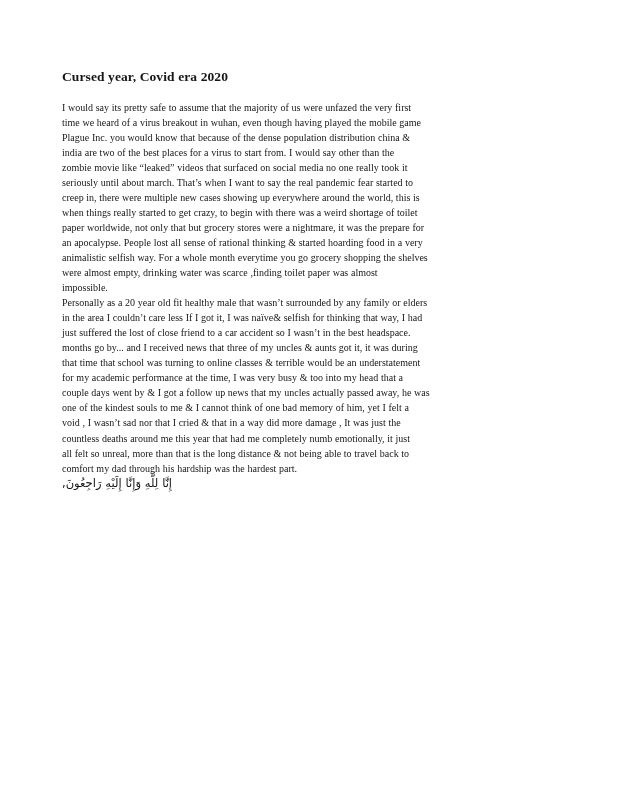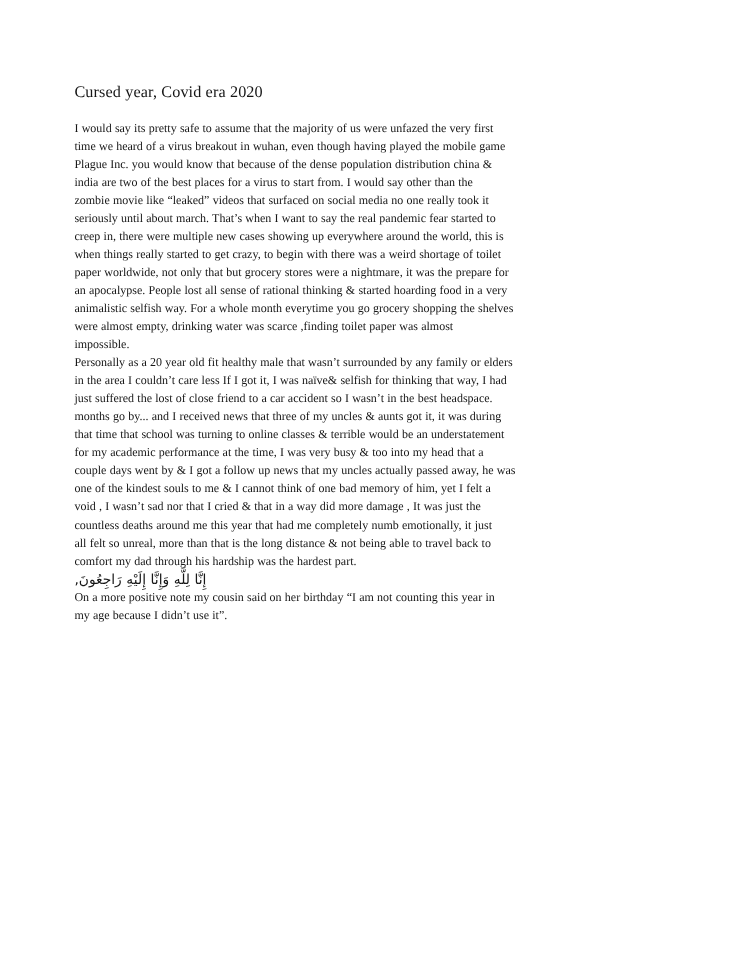--- a/index.html
+++ b/index.html
@@ -15,21 +15,21 @@
     overflow: hidden;
     font-family: "Liberation Serif", serif;
     color: #161616;
   }
   .doc-title {
     position: absolute;
     left: 62px;
     top: 69px;
     margin: 0;
     font-size: 13.5px;
-    font-weight: normal;
+    font-weight: bold;
     letter-spacing: 0.1px;
     white-space: nowrap;
   }
   .doc-content {
     position: absolute;
     left: 62px;
     top: 99.5px;
     width: 552px;
   }
   .para {
@@ -71,16 +71,14 @@
 months go by... and I received news that three of my uncles &amp; aunts got it, it was during
 that time that school was turning to online classes &amp; terrible would be an understatement
 for my academic performance at the time, I was very busy &amp; too into my head that a
 couple days went by &amp; I got a follow up news that my uncles actually passed away, he was
 one of the kindest souls to me &amp; I cannot think of one bad memory of him, yet I felt a
 void , I wasn’t sad nor that I cried &amp; that in a way did more damage , It was just the
 countless deaths around me this year that had me completely numb emotionally, it just
 all felt so unreal, more than that is the long distance &amp; not being able to travel back to
 comfort my dad through his hardship was the hardest part.</p>
     <p class="para arabic">,إِنَّا لِلَّهِ وَإِنَّا إِلَيْهِ رَاجِعُونَ</p>
-    <p class="para">On a more positive note my cousin said on her birthday “I am not counting this year in
-my age because I didn’t use it”.</p>
   </div>
 </div>
 
 </body></html>

